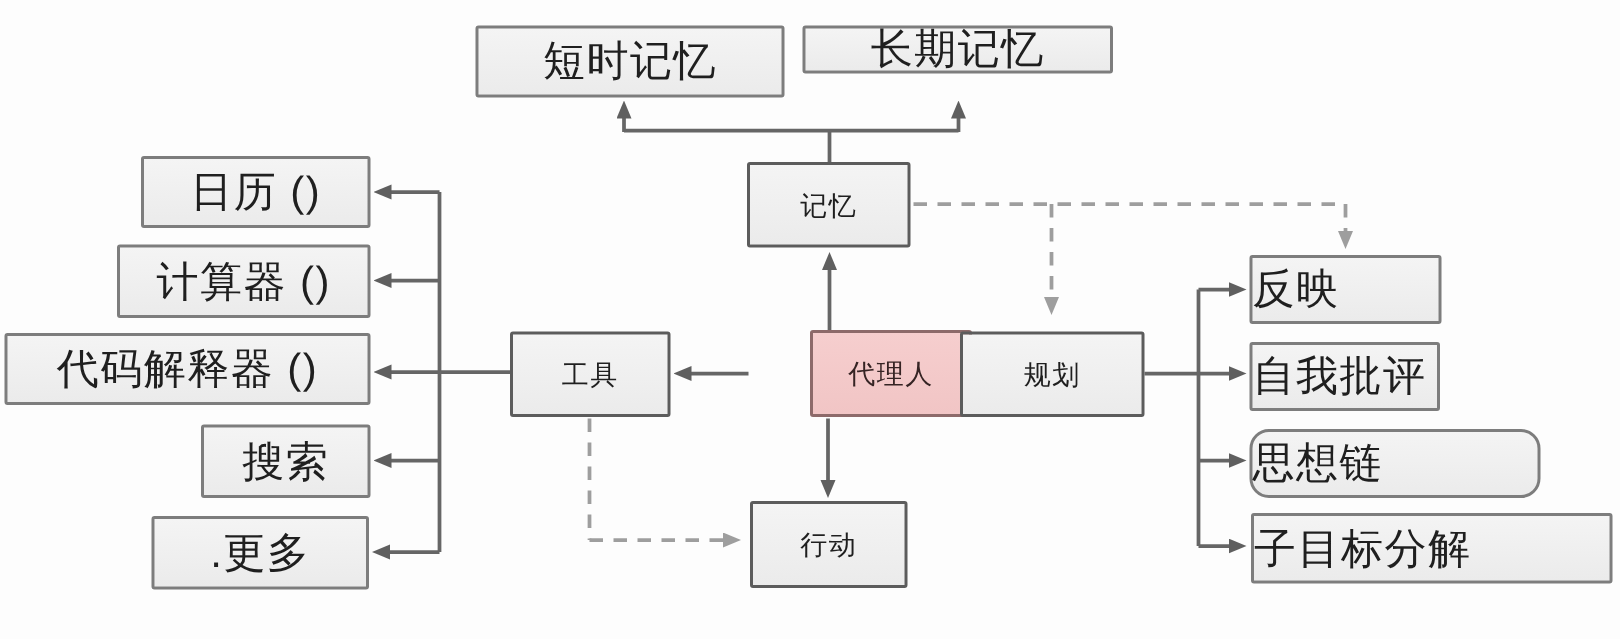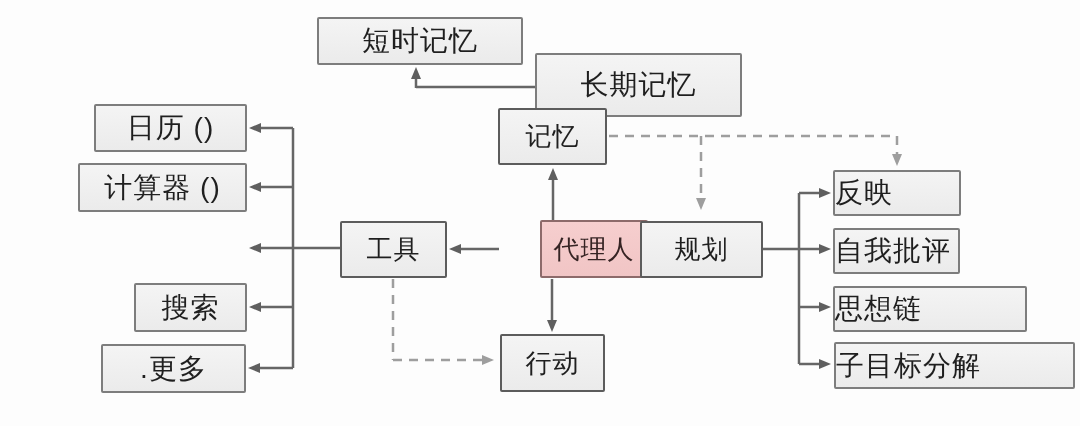--- a/index.html
+++ b/index.html
@@ -28,47 +28,47 @@
     border-radius: 2px;
     color: #1f1f1f;
     font-size: 28px;
     letter-spacing: 1px;
     z-index: 2;
     white-space: nowrap;
   }
   .node--core {
     border-color: #5c5c5c;
     border-width: 2.5px;
-    font-size: 26px;
+    font-size: 18px;
     font-family: Liberation Serif, serif;
   }
   .node--agent {
     background: linear-gradient(#f6cece, #f1c5c5);
     border-color: #8d6a6a;
     color: #362424;
   }
   .node--left-align {
     justify-content: flex-start;
   }
   
   .n-short-term   { left: 317px; top: 17px;  width: 206px; height: 48px; }
-  .n-long-term    { left: 535px; top: 17px;  width: 207px; height: 64px; margin-top: 36px; }
+  .n-long-term    { left: 535px; top: 17px;  width: 207px; height: 32px; }
   .n-memory       { left: 498px; top: 108px; width: 109px; height: 57px; }
   .n-calendar     { left: 94px;  top: 104px; width: 153px; height: 48px; }
   .n-calculator   { left: 78px;  top: 163px; width: 169px; height: 49px; text-align: right; }
   .n-code-interp  { left: 3px;   top: 222px; width: 244px; height: 48px; }
   .n-search       { left: 134px; top: 283px; width: 113px; height: 49px; }
   .n-more         { left: 101px; top: 344px; width: 145px; height: 49px; }
   .n-tools        { left: 340px; top: 221px; width: 107px; height: 57px; }
   .n-agent        { left: 500px; top: 220px; width: 108px; height: 58px; margin-left: 40px; }
   .n-planning     { left: 640px; top: 221px; width: 123px; height: 57px; }
   .n-action       { left: 500px; top: 334px; width: 105px; height: 58px; }
   .n-reflection   { left: 833px; top: 170px; width: 128px; height: 46px; }
   .n-self-critic  { left: 833px; top: 228px; width: 127px; height: 46px; }
-  .n-cot          { left: 833px; top: 286px; width: 194px; height: 46px; }
+  .n-cot          { left: 833px; top: 286px; width: 194px; height: 46px; border-radius: 13px; }
   .n-subgoal      { left: 834px; top: 342px; width: 241px; height: 47px; }
 </style>
 </head>
 <body>
 
 <div class="stage">
 
   <svg class="connector-layer" viewBox="0 0 1080 426" xmlns="http://www.w3.org/2000/svg" aria-hidden="true">
     <defs>
       <marker id="ah-dark" markerUnits="userSpaceOnUse" markerWidth="12" markerHeight="12" refX="2" refY="5" orient="auto">
@@ -113,20 +113,21 @@
       <line x1="393" y1="360" x2="484" y2="360" marker-end="url(#ah-gray)"></line>
     </g>
   </svg>
 
   <div class="node n-short-term">短时记忆</div>
   <div class="node n-long-term">长期记忆</div>
   <div class="node node--core n-memory">记忆</div>
 
   <div class="node n-calendar">日历 ()</div>
   <div class="node n-calculator">计算器 ()</div>
+  <div class="node n-code-interp">代码解释器 ()</div>
   <div class="node n-search">搜索</div>
   <div class="node n-more">.更多</div>
 
   <div class="node node--core n-tools">工具</div>
   <div class="node node--core node--agent n-agent">代理人</div>
   <div class="node node--core n-planning">规划</div>
   <div class="node node--core n-action">行动</div>
 
   <div class="node node--left-align n-reflection">反映</div>
   <div class="node node--left-align n-self-critic">自我批评</div>

